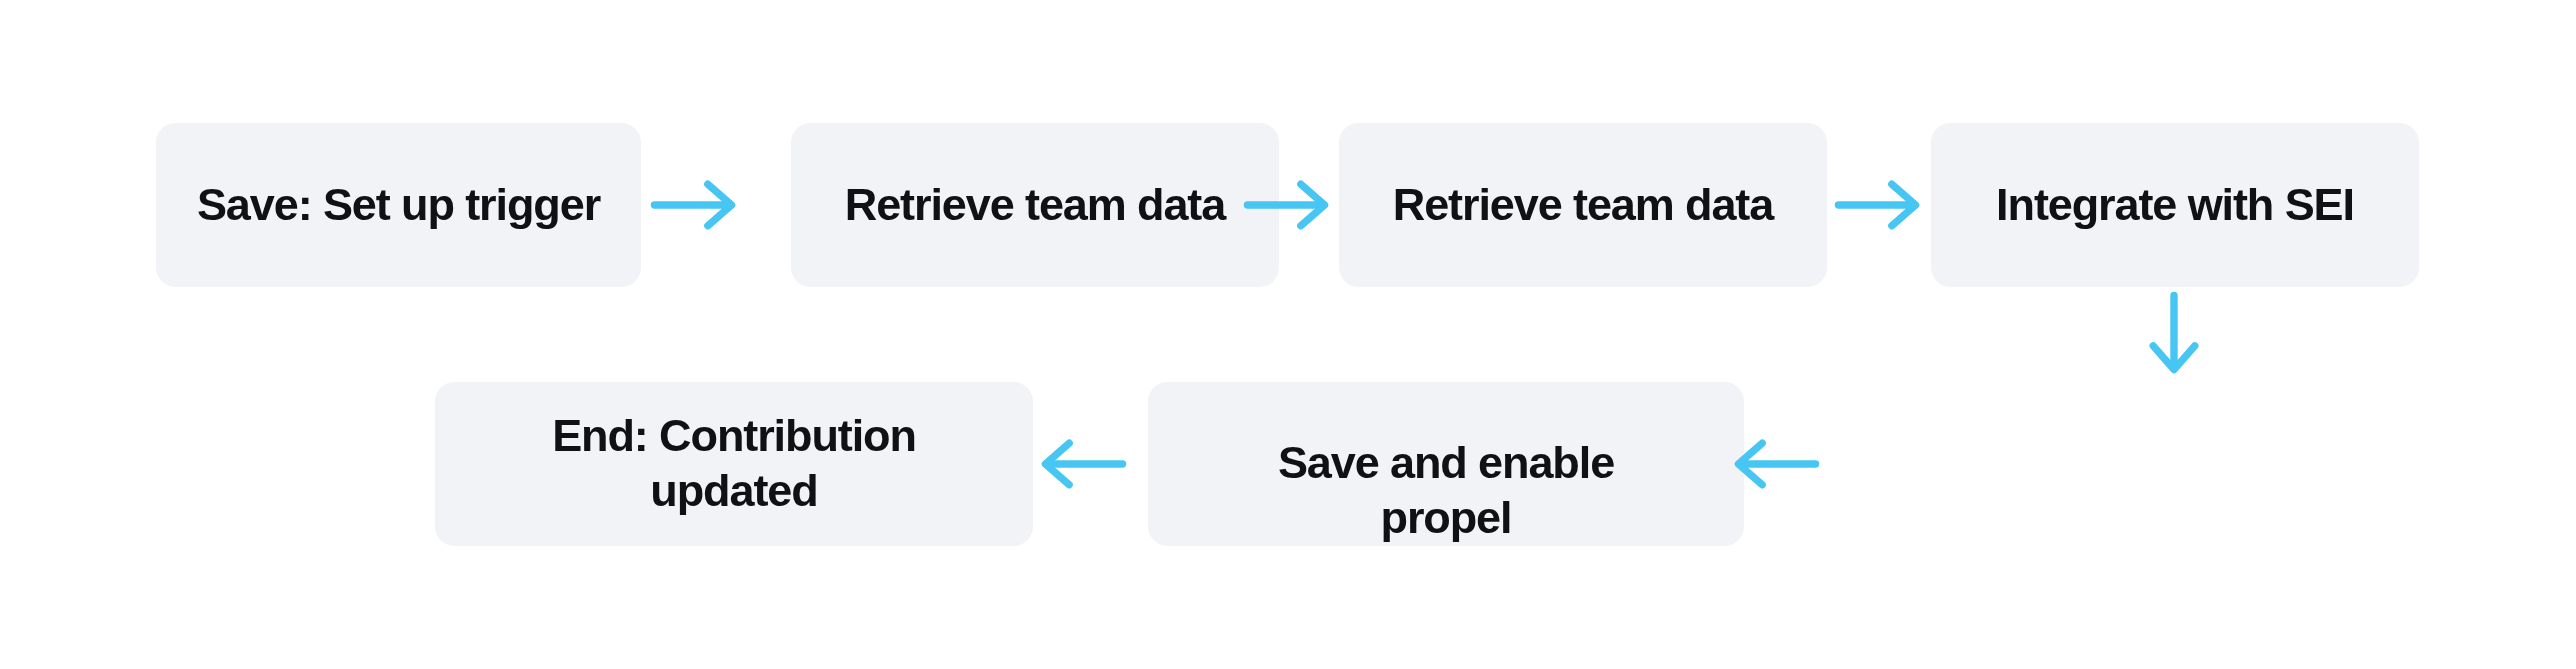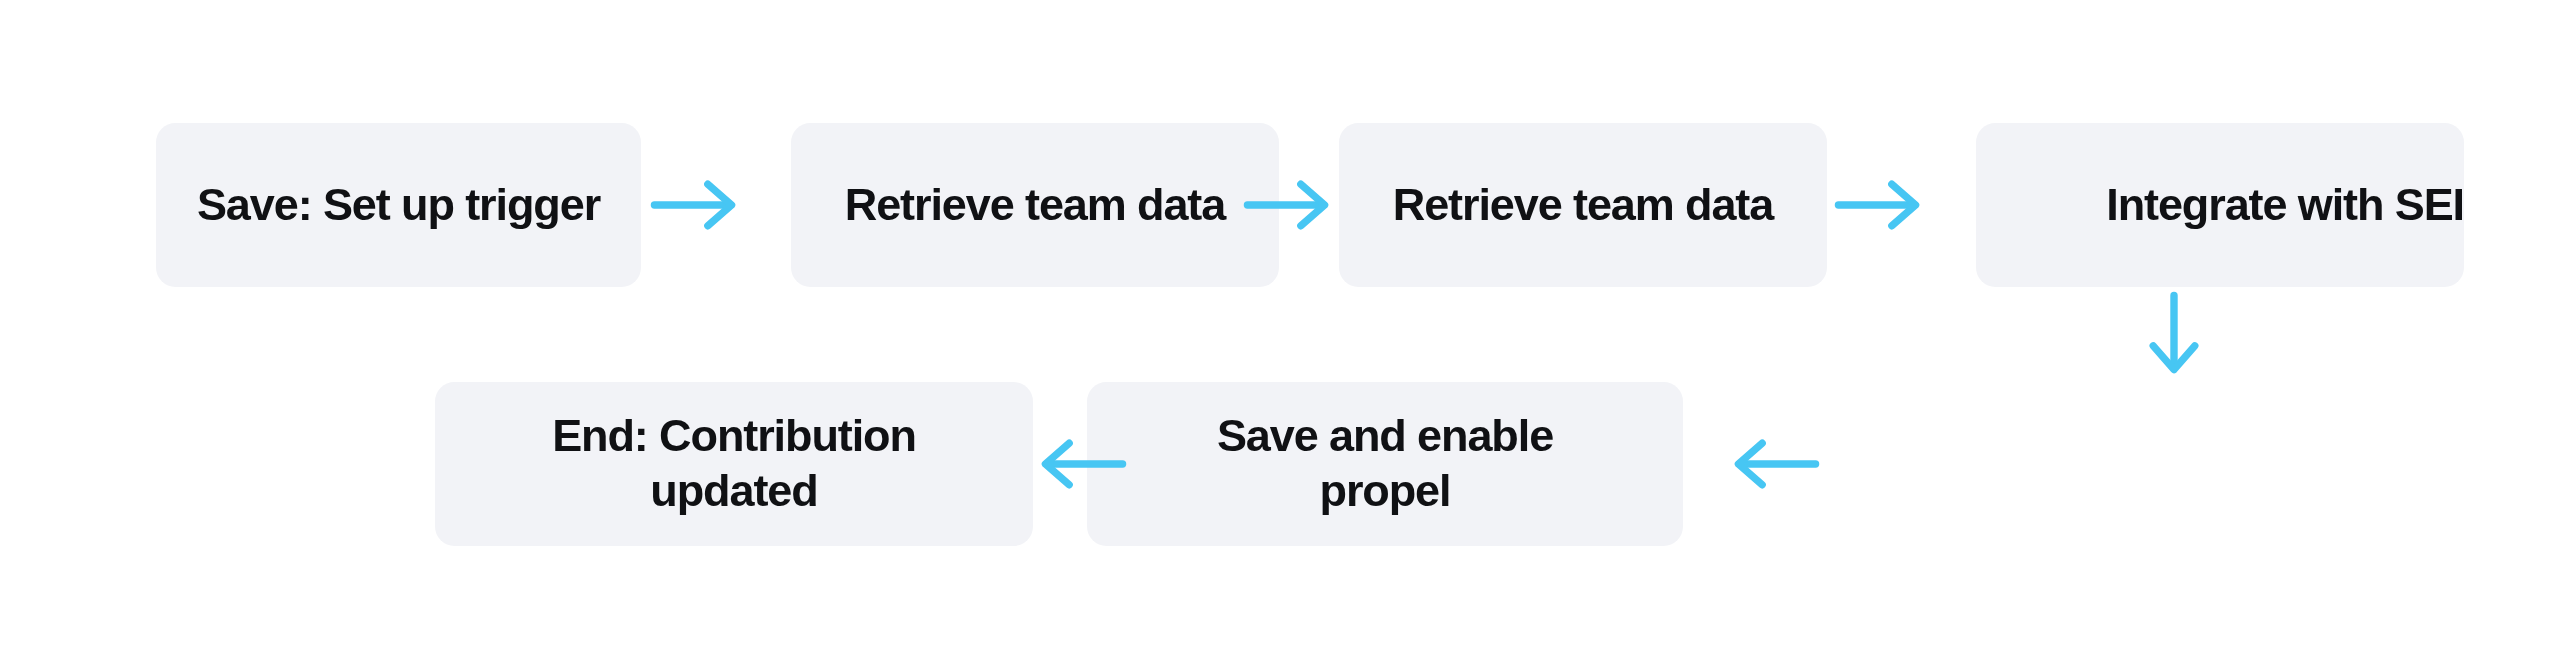--- a/index.html
+++ b/index.html
@@ -58,26 +58,26 @@
   </div>
 
   <div class="node row1" style="left:791px; top:123px; width:488px; height:164px;">
     <span class="label">Retrieve team data</span>
   </div>
 
   <div class="node row1" style="left:1339px; top:123px; width:488px; height:164px;">
     <span class="label">Retrieve team data</span>
   </div>
 
-  <div class="node row1" style="left:1976px; top:123px; width:488px; height:164px;justify-content:flex-end;">
+  <div class="node row1" style="left:1931px; top:123px; width:488px; height:164px;">
     <span class="label">Integrate with SEI</span>
   </div>
 
 
-  <div class="node row2" style="left:1087px; top:382px; width:596px; height:164px;">
+  <div class="node row2" style="left:1148px; top:382px; width:596px; height:164px;align-items:flex-end;">
     <span class="label" style="max-width:358px;">Save and enable propel</span>
   </div>
 
   <div class="node row2" style="left:435px; top:382px; width:598px; height:164px;">
     <span class="label" style="max-width:417px;">End: Contribution updated</span>
   </div>
 
   <div class="arrow" style="left:650px; top:175px;">
     <svg width="89" height="60" viewBox="0 0 120 80">
       <path d="M6 40 H106"></path>

